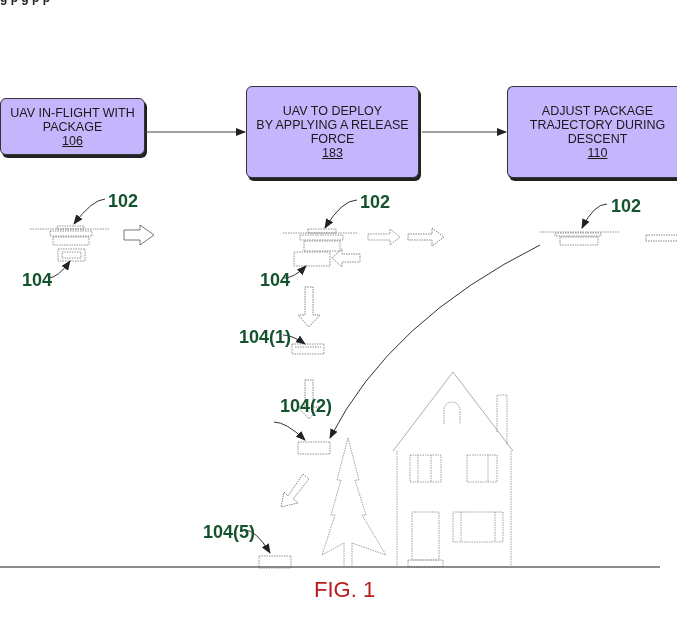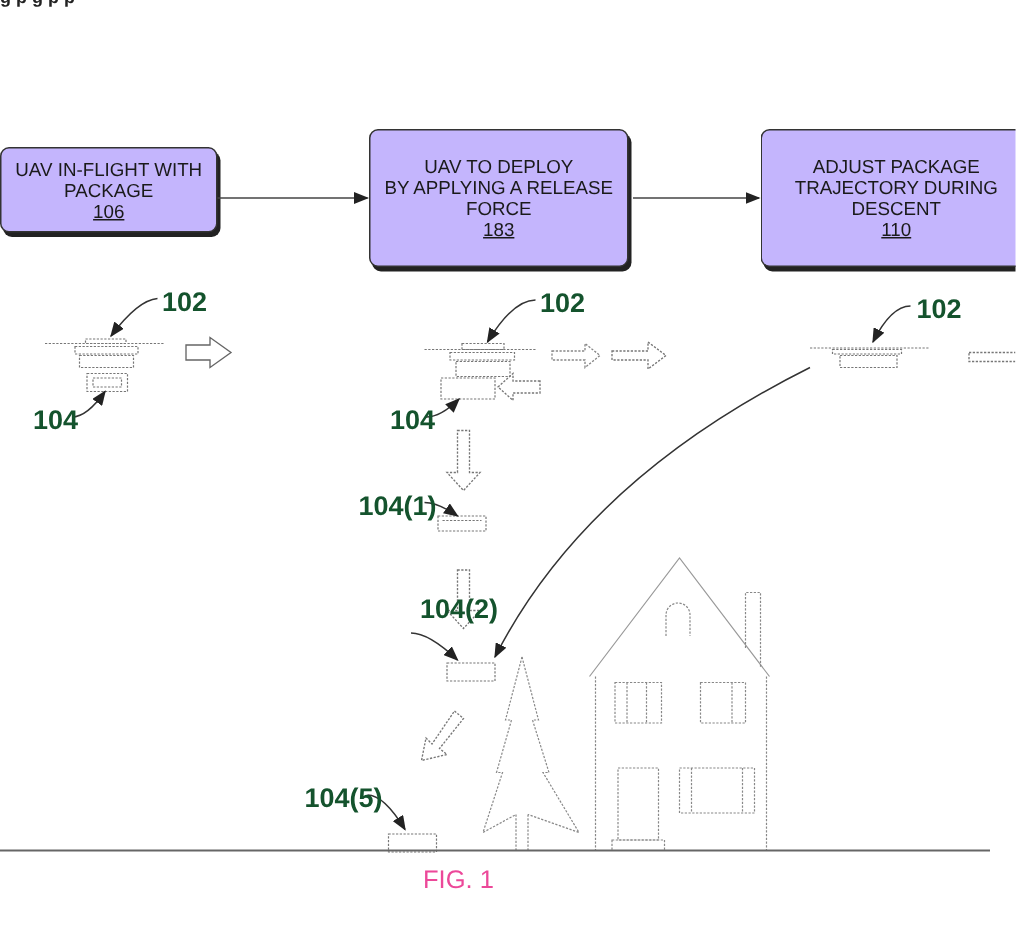--- a/index.html
+++ b/index.html
@@ -4,21 +4,21 @@
 <style>
   html, body { margin: 0; padding: 0; background: #ffffff; }
   body { width: 677px; height: 626px; position: relative; overflow: hidden;
          font-family: "Liberation Sans", sans-serif; color: #1a1a1a; }
   .box { position: absolute; background: #c4b5fd; border: 1px solid #333; border-radius: 6px;
          box-shadow: 2px 3px 0 #222; text-align: center; font-size: 12.5px; line-height: 14px;
          display: flex; flex-direction: column; justify-content: center; align-items: center;
          box-sizing: border-box; }
   .box .ref { text-decoration: underline; }
   .label { position: absolute; font-size: 18px; color: #14532d; white-space: nowrap; font-weight: bold; }
-  .fig { position: absolute; font-size: 17px; color: #ec4899; }
+  .fig { position: absolute; font-size: 22px; color: #b91c1c; margin-left: 32px; }
   svg { position: absolute; left: 0; top: 0; }
   .topfrag { position:absolute; left:0; top:-9px; font-size: 12px; font-weight: bold; color:#222; white-space: nowrap; }
 </style>
 </head>
 <body>
 
 <div class="topfrag">g      p  g      p  p</div>
 
 <div class="box" style="left:0px;top:98px;width:145px;height:57px;">
   <div>UAV IN-FLIGHT WITH</div>

